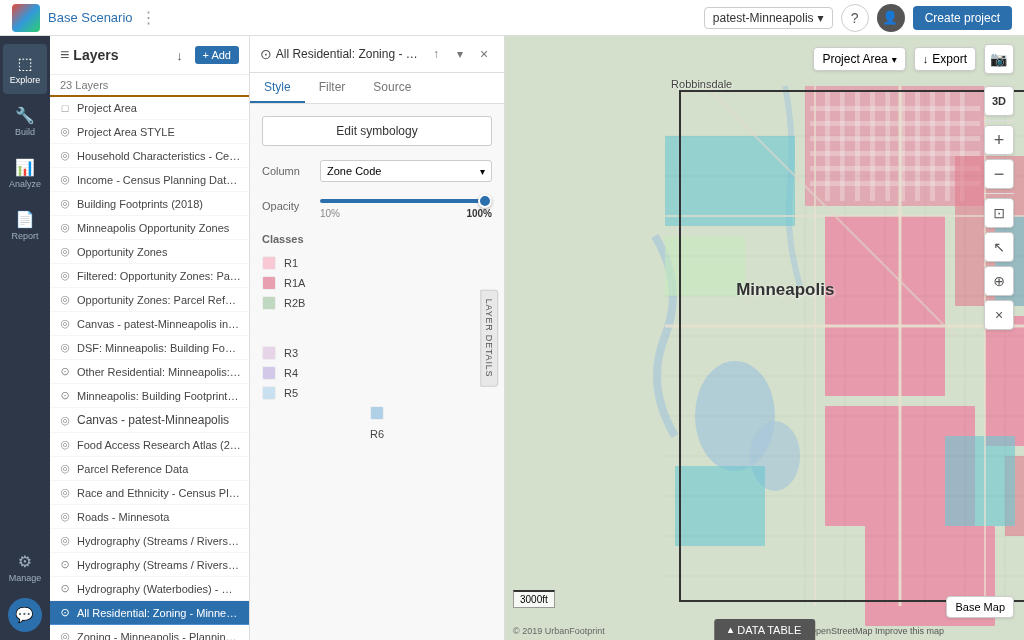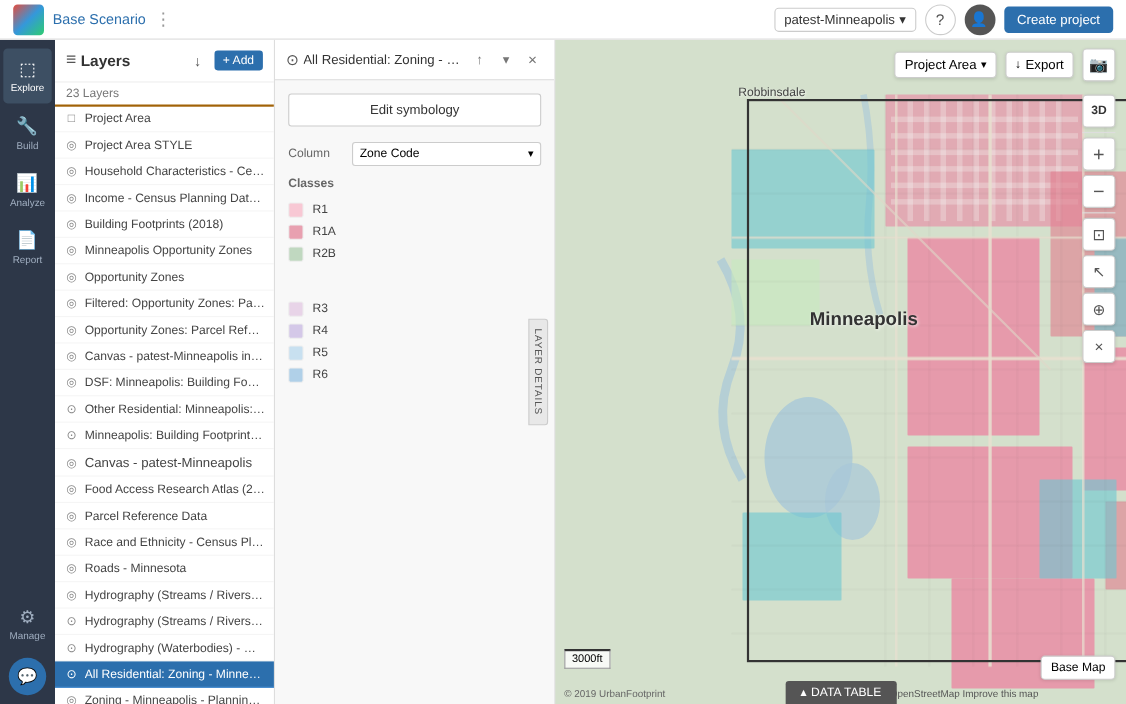--- a/index.html
+++ b/index.html
@@ -164,34 +164,49 @@
   <div style="width:255px;background:#f8f8f8;border-right:1px solid #ddd;display:flex;flex-direction:column;flex-shrink:0;overflow:hidden;position:relative;">
 
     <div style="display:flex;align-items:center;padding:8px 10px;background:#fff;border-bottom:1px solid #ddd;gap:4px;">
       <span style="font-size:14px;color:#555;">⊙</span>
       <span style="font-size:12px;font-weight:500;color:#333;flex:1;overflow:hidden;text-overflow:ellipsis;white-space:nowrap;">All Residential: Zoning - Minneap...</span>
       <div style="width:20px;height:20px;display:flex;align-items:center;justify-content:center;cursor:pointer;color:#777;font-size:12px;">↑</div>
       <div style="width:20px;height:20px;display:flex;align-items:center;justify-content:center;cursor:pointer;color:#777;font-size:12px;">▾</div>
       <div style="width:20px;height:20px;display:flex;align-items:center;justify-content:center;cursor:pointer;color:#777;font-size:14px;">×</div>
     </div>
 
+    <div style="display:flex;background:#fff;border-bottom:1px solid #ddd;">
+      <div style="padding:7px 14px;font-size:12px;cursor:pointer;color:#2c6fad;border-bottom:2px solid #2c6fad;font-weight:500;">Style</div>
+      <div style="padding:7px 14px;font-size:12px;cursor:pointer;color:#777;border-bottom:2px solid transparent;">Filter</div>
+      <div style="padding:7px 14px;font-size:12px;cursor:pointer;color:#777;border-bottom:2px solid transparent;">Source</div>
+    </div>
 
     <div style="flex:1;overflow-y:auto;padding:12px;">
       <button style="width:100%;padding:7px;background:#fff;border:1px solid #ccc;border-radius:3px;font-size:12px;cursor:pointer;text-align:center;margin-bottom:14px;color:#333;">Edit symbology</button>
       
       
       <div style="display:flex;align-items:center;gap:8px;margin-bottom:10px;">
         <span style="font-size:11px;color:#666;width:50px;flex-shrink:0;">Column</span>
         <div style="flex:1;padding:4px 6px;border:1px solid #ccc;border-radius:3px;font-size:11px;background:#fff;display:flex;align-items:center;justify-content:space-between;cursor:pointer;">
           <span>Zone Code</span>
           <span style="font-size:10px;">▾</span>
         </div>
       </div>
 
       
+      <div style="display:flex;align-items:center;gap:8px;margin-bottom:14px;">
+        <span style="font-size:11px;color:#666;width:50px;flex-shrink:0;">Opacity</span>
+        <div style="flex:1;">
+          <input type="range" min="0" max="100" value="100" style="width: 100%;">
+          <div style="display:flex;justify-content:space-between;font-size:10px;color:#888;margin-top:2px;">
+            <span>10%</span>
+            <span style="font-weight:600;color:#333;">100%</span>
+          </div>
+        </div>
+      </div>
 
       
       <div style="font-size:11px;color:#666;font-weight:600;margin-bottom:8px;">Classes</div>
       
       <div style="display:flex;align-items:center;gap:8px;padding:3px 0;">
         <div style="width:14px;height:14px;border-radius:2px;background:#f8c8d4;flex-shrink:0;border:1px solid #eee;"></div>
         <span style="font-size:11px;color:#444;">R1</span>
       </div>
       <div style="display:flex;align-items:center;gap:8px;padding:3px 0;">
         <div style="width:14px;height:14px;border-radius:2px;background:#e8a0b0;flex-shrink:0;border:1px solid #eee;"></div>
@@ -206,21 +221,21 @@
         <span style="font-size:11px;color:#444;">R3</span>
       </div>
       <div style="display:flex;align-items:center;gap:8px;padding:3px 0;">
         <div style="width:14px;height:14px;border-radius:2px;background:#d4c8e8;flex-shrink:0;border:1px solid #eee;"></div>
         <span style="font-size:11px;color:#444;">R4</span>
       </div>
       <div style="display:flex;align-items:center;gap:8px;padding:3px 0;">
         <div style="width:14px;height:14px;border-radius:2px;background:#c8e0f0;flex-shrink:0;border:1px solid #eee;"></div>
         <span style="font-size:11px;color:#444;">R5</span>
       </div>
-      <div style="display:flex;align-items:center;gap:8px;padding:3px 0;">
+      <div style="display:flex;align-items:center;gap:8px;padding:3px 0;flex-direction:column;">
         <div style="width:14px;height:14px;border-radius:2px;background:#b0d0e8;flex-shrink:0;border:1px solid #eee;"></div>
         <span style="font-size:11px;color:#444;">R6</span>
       </div>
     </div>
 
     <div style="position:absolute;right:-34px;top:50%;transform:translateY(-50%) rotate(90deg);background:#e8e8e8;border:1px solid #ccc;border-radius:3px 3px 0 0;padding:3px 8px;font-size:9px;color:#555;cursor:pointer;white-space:nowrap;letter-spacing:0.8px;z-index:20;">
       <span>LAYER DETAILS</span>
     </div>
   </div>
 

